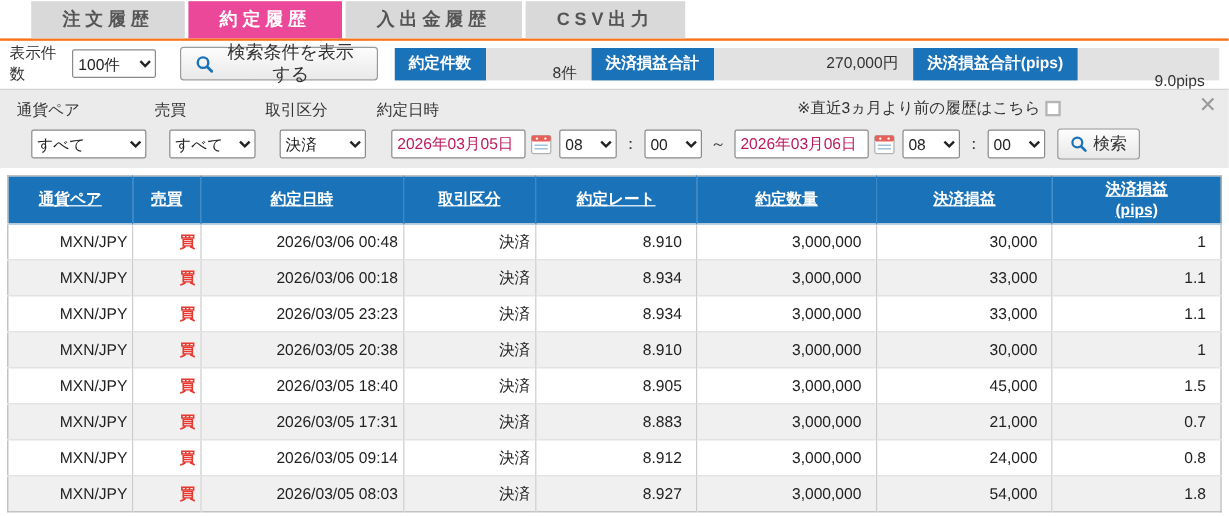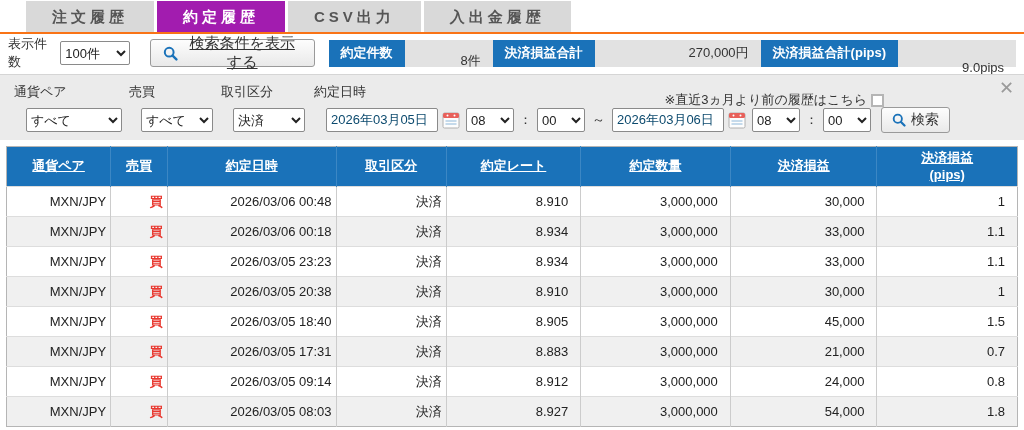--- a/index.html
+++ b/index.html
@@ -9,37 +9,37 @@
     font-family:"Liberation Sans","DejaVu Sans",sans-serif;
     font-size:13px; color:#333; overflow:hidden;
   }
   
   .tabbar { display:flex; align-items:flex-end; height:34px; border-bottom:2px solid #f97316; padding-left:26px; }
   .tab {
     height:31px; line-height:31px; padding:0 26px; margin-right:3px;
     background:#d9d9d9; color:#555; font-weight:bold; font-size:15px;
     letter-spacing:4px; text-align:center; cursor:pointer; white-space:nowrap;
   }
-  .tab.active { background:#a21caf; color:#fff; }
+  .tab.active { background:#ec4899; color:#fff; }
   
   .toolbar { display:flex; align-items:center; height:38px; padding:0 8px; }
   .toolbar-label { margin-right:6px; }
   select {
     font-family:inherit; font-size:13px; height:24px;
     border:1px solid #8a8a8a; background:#fff; border-radius:2px; color:#222;
   }
   .count-select { width:78px; }
   .btn {
     display:inline-flex; align-items:center; gap:5px;
     border:1px solid #9a9a9a; border-radius:3px;
     background:linear-gradient(#fdfdfd,#e9e9e9);
     font-family:inherit; font-size:14px; color:#333;
     height:28px; padding:0 12px; cursor:pointer;
   }
-  .search-cond-btn { margin-left:20px; font-size:15px;text-decoration:underline; }
+  .search-cond-btn { margin-left:20px; font-size:15px; }
   .summary { display:flex; align-items:stretch; height:27px; margin-left:14px; background:#e2e2e2; }
   .badge {
     background:#1a72b9; color:#fff; font-weight:bold;
     display:flex; align-items:center; padding:0 12px; white-space:nowrap;
   }
   .summary-value { display:flex; align-items:center; justify-content:flex-end; padding:0 12px; white-space:nowrap; }
   .summary-value.v-count { width:88px;margin-top:16px; }
   .summary-value.v-yen { width:166px; }
   .summary-value.v-pips { width:118px;margin-top:28px; }
   
@@ -49,29 +49,29 @@
   }
   .filter-labels { display:flex; height:20px; }
   .fl { font-size:13px; color:#333; }
   .fl.l-pair { width:115px; } .fl.l-side { width:92px; } .fl.l-type { width:93px; }
   .filter-controls { display:flex; align-items:center; margin-top:4px;padding-left:12px; }
   .pair-select { width:96px; margin-right:19px; }
   .side-select { width:72px; margin-right:20px; }
   .type-select { width:72px; margin-right:21px; }
   .date-input {
     width:112px; height:24px; border:1px solid #8a8a8a; border-radius:2px;
-    font-family:inherit; font-size:13px; padding:0 4px; color:#0c4a6e; background:#fff;
+    font-family:inherit; font-size:13px; padding:0 4px; color:#be185d; background:#fff;
   }
   .cal { width:18px; height:18px; margin:0 6px 0 4px; cursor:pointer; flex:none; }
   .time-select { width:48px; }
   .colon { margin:0 5px; }
   .tilde { margin:0 7px; }
   .search-btn { margin-left:10px; font-size:14px; padding:0 10px; height:26px; }
   .old-link {
-    position:absolute; top:16px; right:140px; display:flex; align-items:center; gap:4px;
+    position:absolute; top:6px; right:140px; display:flex; align-items:center; gap:4px;
     color:#333; cursor:pointer; white-space:nowrap;
   }
   .win-icon { width:13px; height:13px; border:2px solid #b5b5b5; background:#fff; display:inline-block; }
   .close-x {
     position:absolute; top:4px; right:10px; color:#9a9a9a; font-size:18px; font-weight:bold;
     cursor:pointer; line-height:18px; font-family:"DejaVu Sans",sans-serif;
   }
   
   .grid-wrap { margin:6px 6px 0 6px; }
   table { width:100%; border-collapse:collapse; table-layout:fixed; border:1px solid #b5b5b5; }
@@ -94,22 +94,22 @@
   .w0{width:10.3%}.w1{width:5.6%}.w2{width:16.7%}.w3{width:10.9%}
   .w4{width:13.3%}.w5{width:14.8%}.w6{width:14.5%}.w7{width:13.9%}
   .mag { flex:none; }
 </style>
 </head>
 <body>
 
 <div class="tabbar">
   <div class="tab">注文履歴</div>
   <div class="tab active">約定履歴</div>
+  <div class="tab">入出金履歴</div>
   <div class="tab">CSV出力</div>
-  <div class="tab">入出金履歴</div>
 </div>
 
 <div class="toolbar">
   <span class="toolbar-label">表示件数</span>
   <select class="count-select">
     <option>100件</option>
   </select>
   <button class="btn search-cond-btn">
     <svg class="mag" width="15" height="15" viewBox="0 0 15 15">
       <circle cx="6.2" cy="6.2" r="4.4" fill="none" stroke="#1a72b9" stroke-width="2"></circle>

